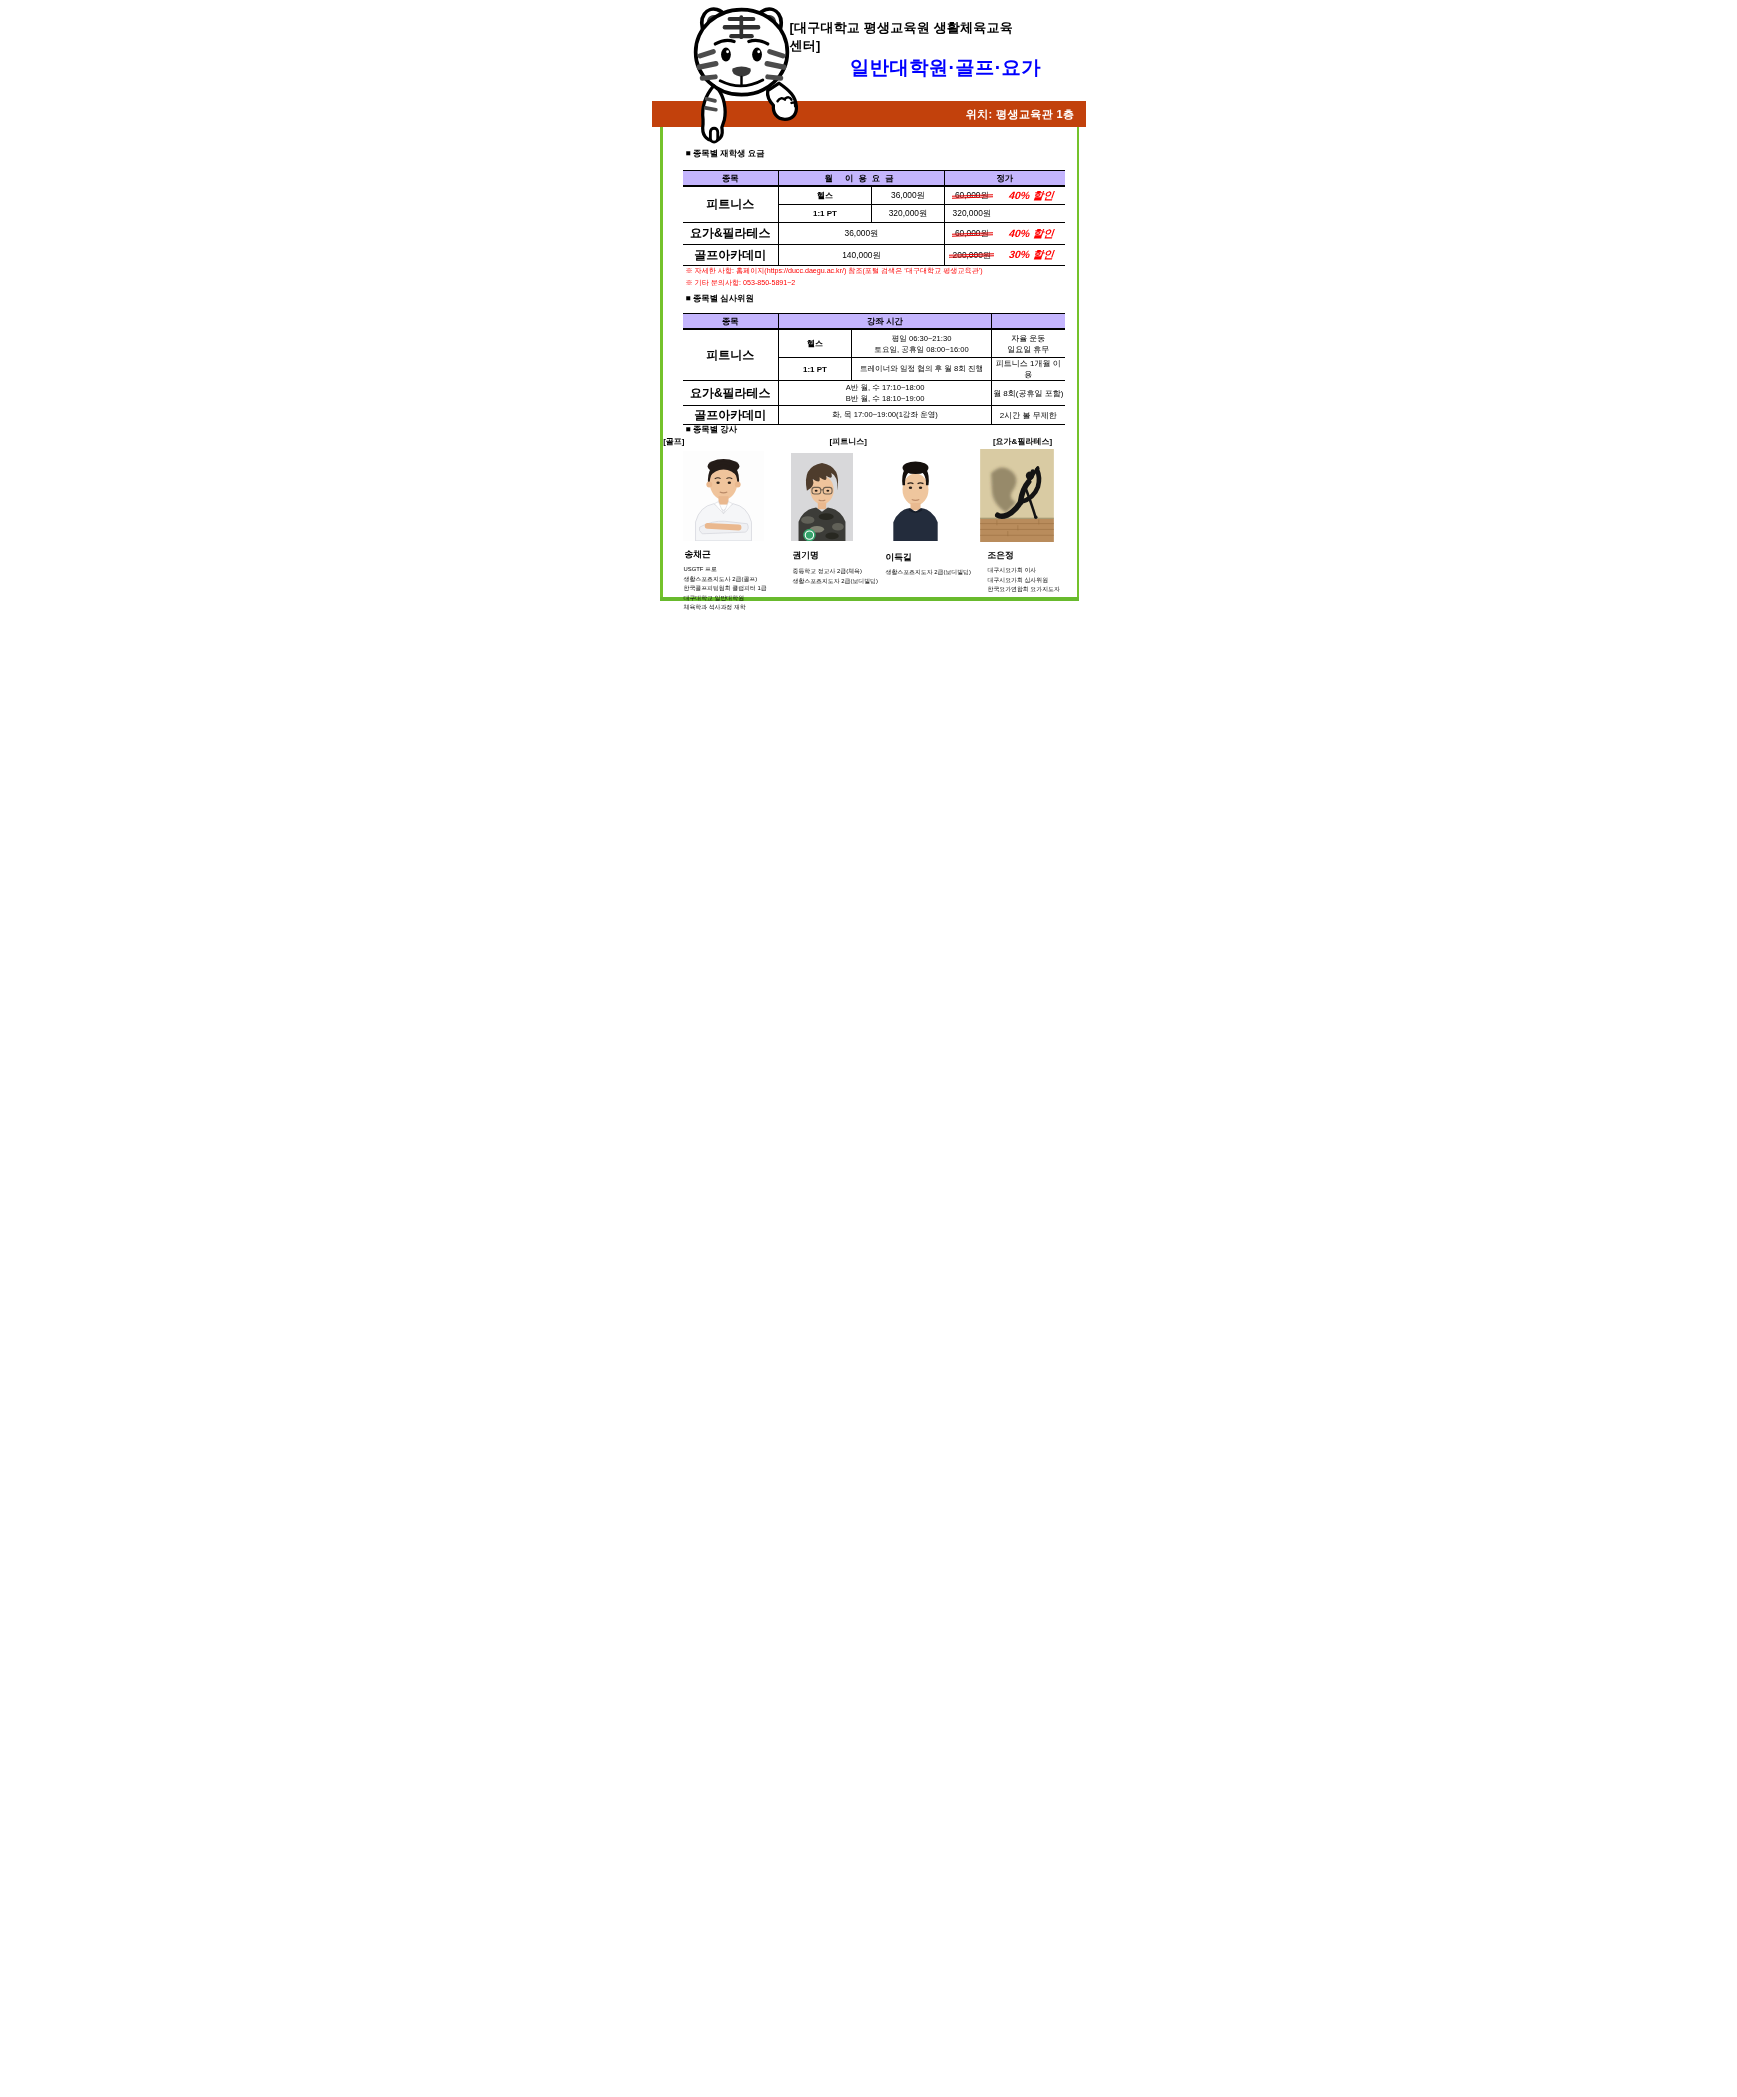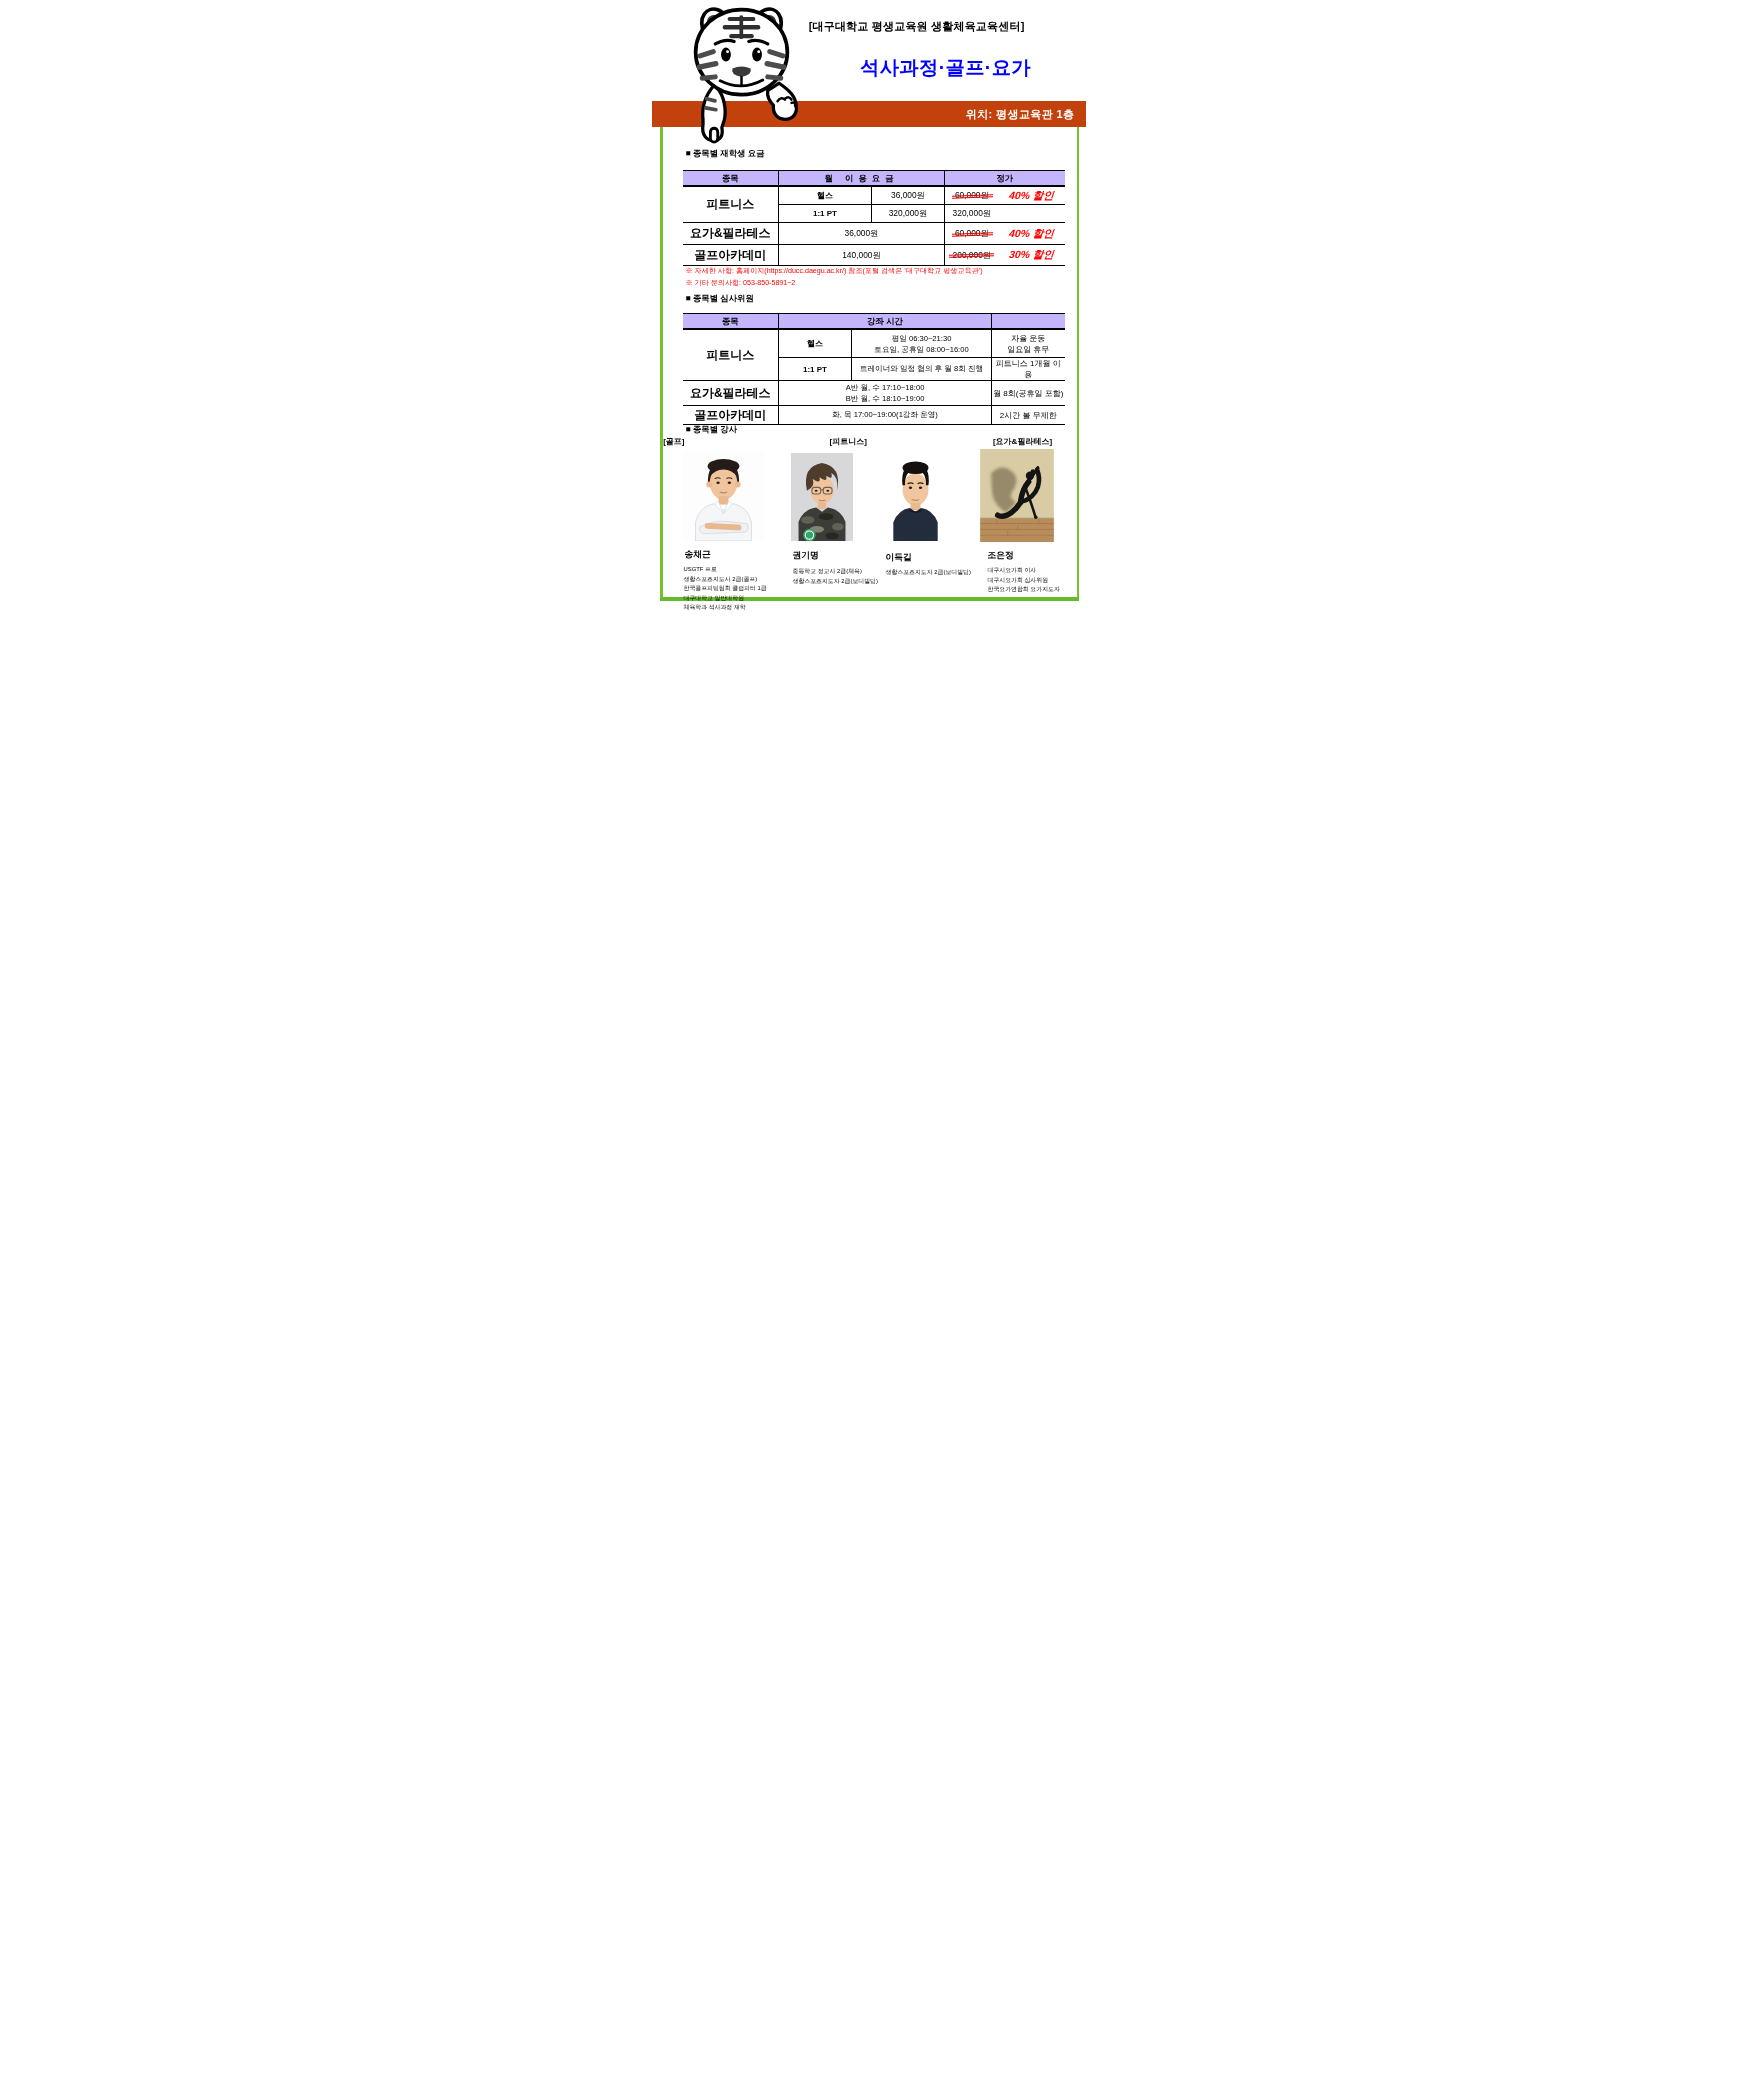--- a/index.html
+++ b/index.html
@@ -1,21 +1,21 @@
 <!DOCTYPE html>
 <html style="font-size:6.7px"><head>
 <meta charset="utf-8">
 <style>
   html,body { margin:0; padding:0; background:#fff; }
   body { font-family:"Liberation Sans", sans-serif; }
   .page { position:relative; width:434px; height:614px; margin:0 auto; background:#fff; overflow:hidden; }
 
   
-  .org-header { position:absolute; top:18.5px; left:138px; width:235px; text-align:right;
-                font-size:11px; font-weight:bold; color:#000; letter-spacing:0.2px; }
+  .org-header { position:absolute; top:18.5px; left:138px; width:235px; text-align:left;
+                font-size:13px; font-weight:bold; color:#000; letter-spacing:0.2px; }
   .main-title { position:absolute; top:54px; left:168px; width:252px; text-align:center;
                 font-size:19.3px; font-weight:bold; color:#0000ff; letter-spacing:0.4px; }
 
   .banner { position:absolute; top:101px; left:0; width:434px; height:25.6px; background:#c2410c; z-index:1; }
   .banner-text { position:absolute; right:11px; top:6.3px; font-size:11px; font-weight:bold; color:#ffffff; letter-spacing:0.4px; }
 
   
   .lime-left   { position:absolute; left:8.8px;  top:127px; width:2.5px;  height:470px; background:#74c22b; }
   .lime-right  { position:absolute; left:425px;top:127px; width:2.5px;  height:470px; background:#74c22b; }
   .lime-bottom { position:absolute; left:8.8px;  top:597px; width:419px; height:4.2px; background:#68ba2d; }
@@ -122,21 +122,21 @@
       <path d="M92,202 C70,228 62,252 66,284 L66,296 C62,322 74,336 92,336 C108,336 116,324 112,304 L118,286 C124,258 116,228 104,212 Z" fill="#fff" stroke="#000" stroke-width="8" stroke-linejoin="round"></path>
       <rect x="84" y="306" width="18" height="34" rx="9" fill="#fff" stroke="#000" stroke-width="7"></rect>
       <g fill="#4c4c4c">
         <rect x="70" y="232" width="30" height="9" rx="4" transform="rotate(14 85 236)"></rect>
         <rect x="68" y="254" width="34" height="9" rx="4" transform="rotate(10 85 258)"></rect>
       </g>
     </svg>
   </div>
 
   <div class="org-header">[대구대학교 평생교육원 생활체육교육센터]</div>
-  <div class="main-title">석사과정·골프·요가</div>
+  <div class="main-title">일반대학원·골프·요가</div>
 
   <div class="banner">
     <span class="banner-text">위치: 평생교육관 1층</span>
   </div>
 
   <div class="lime-left"></div>
   <div class="lime-right"></div>
   <div class="lime-bottom"></div>
 
   <div class="sec-title sec1">■ 종목별 재학생 요금</div>

